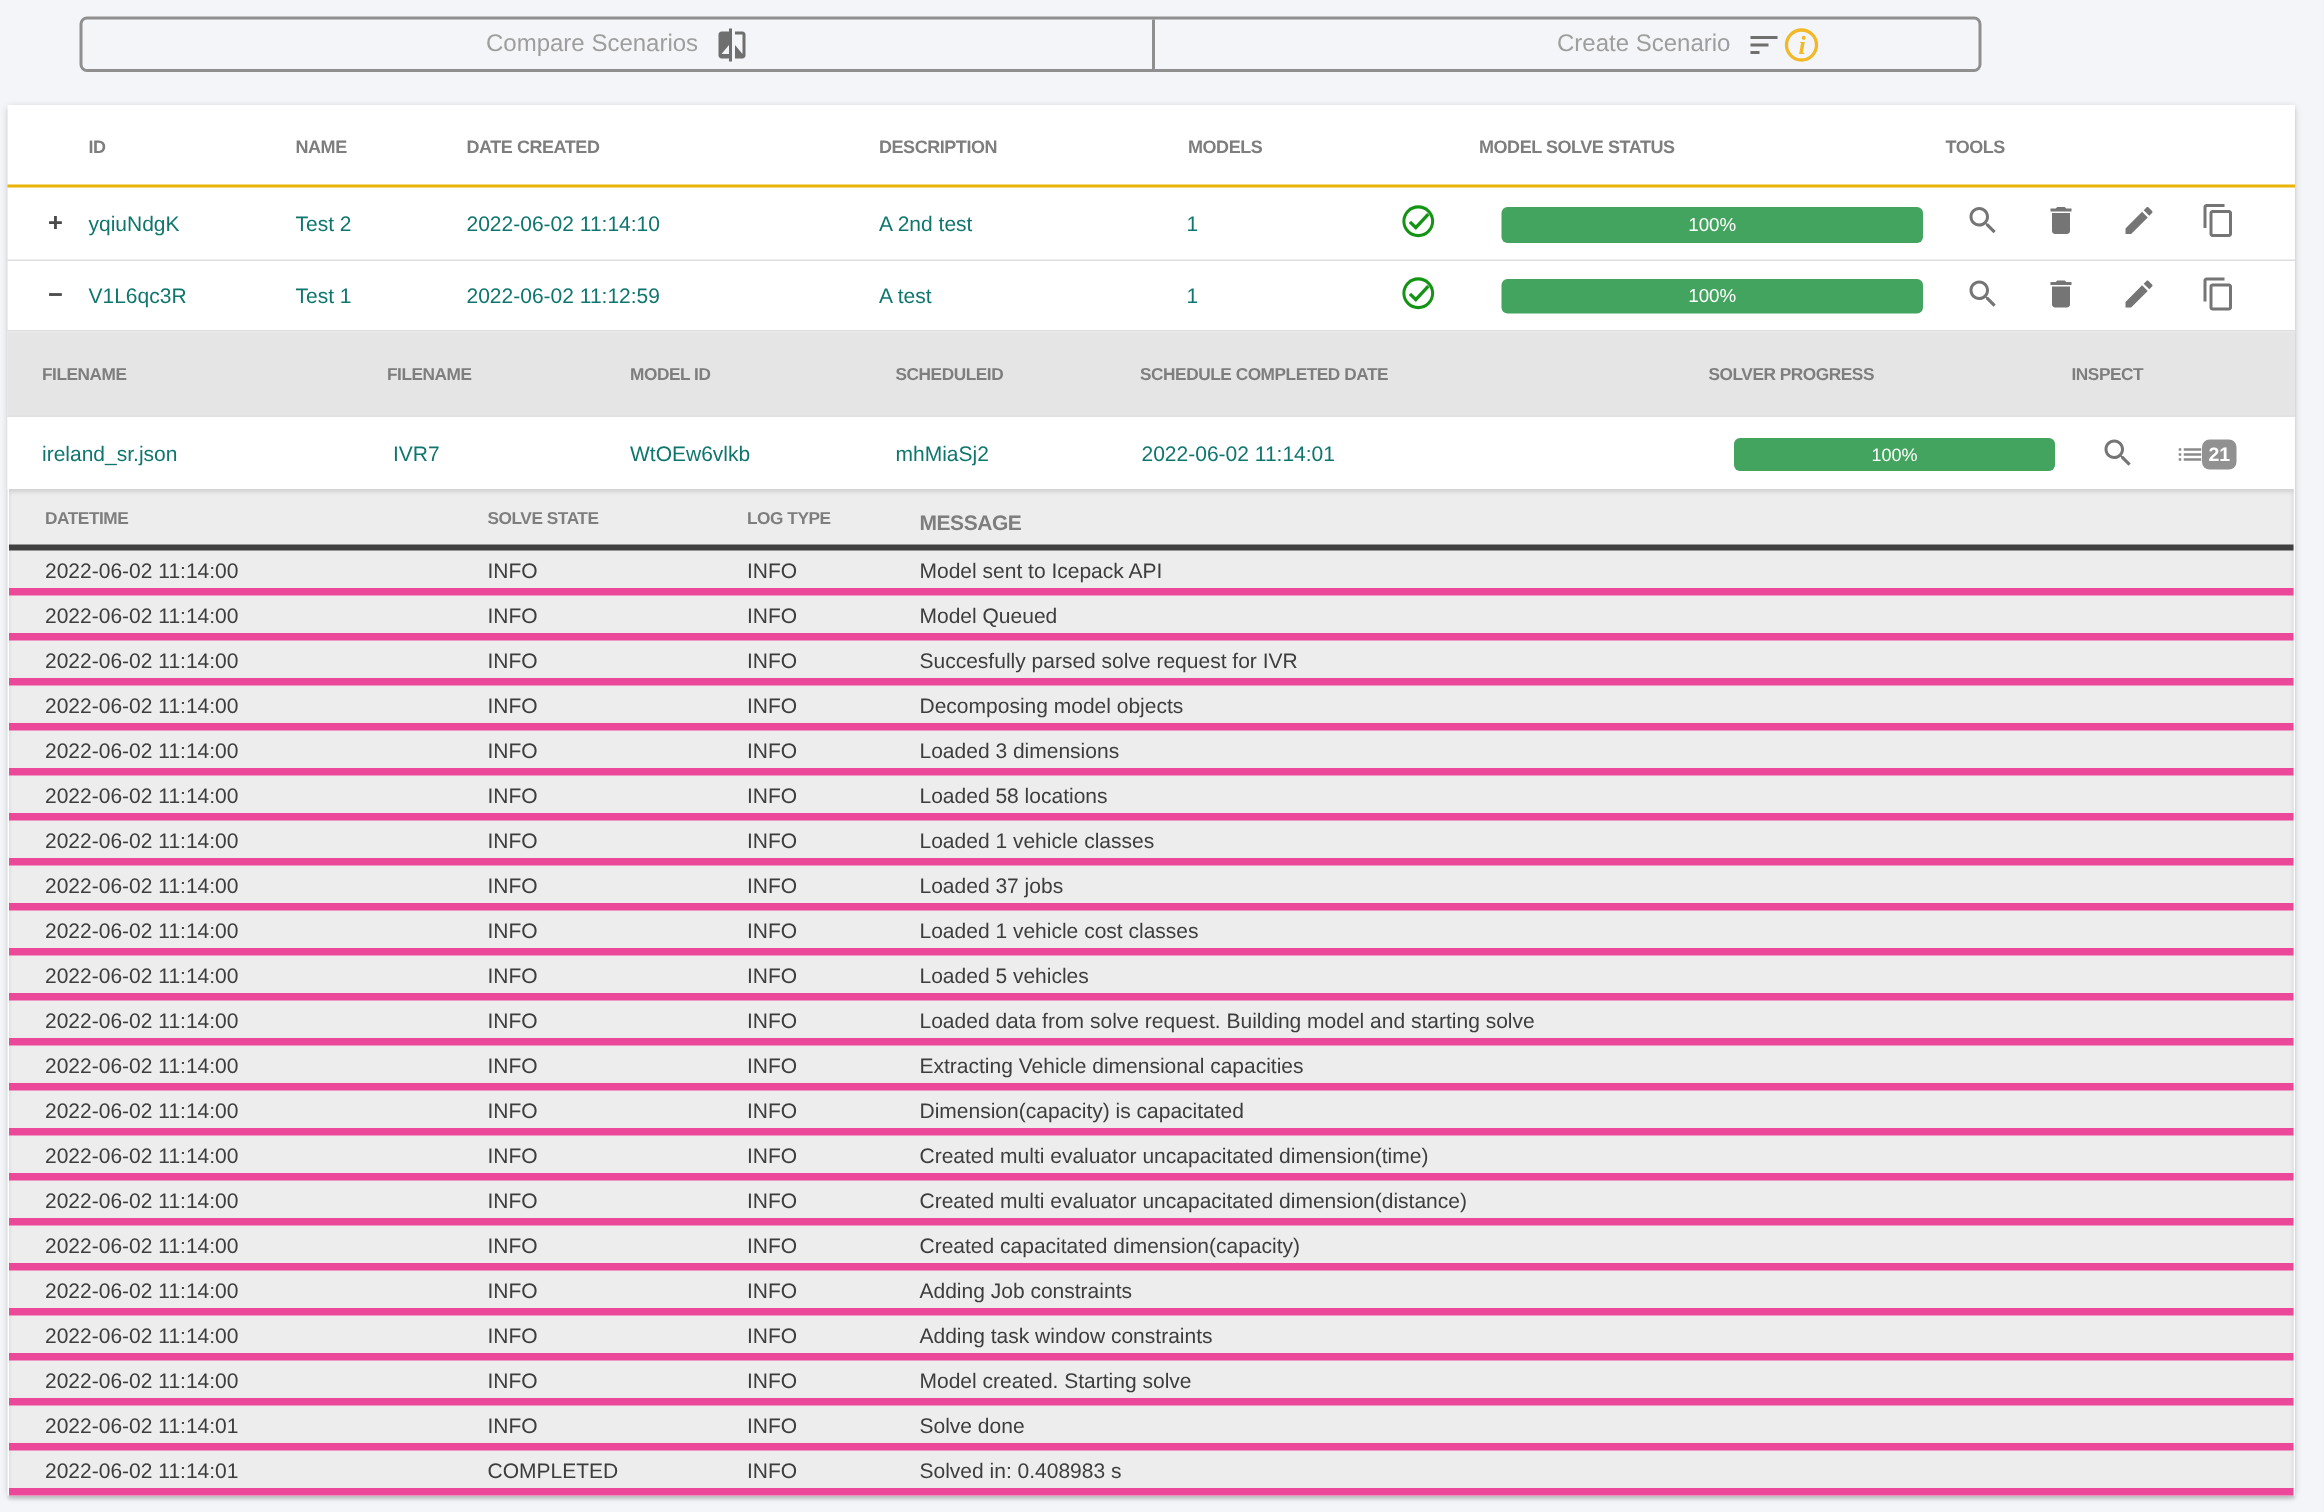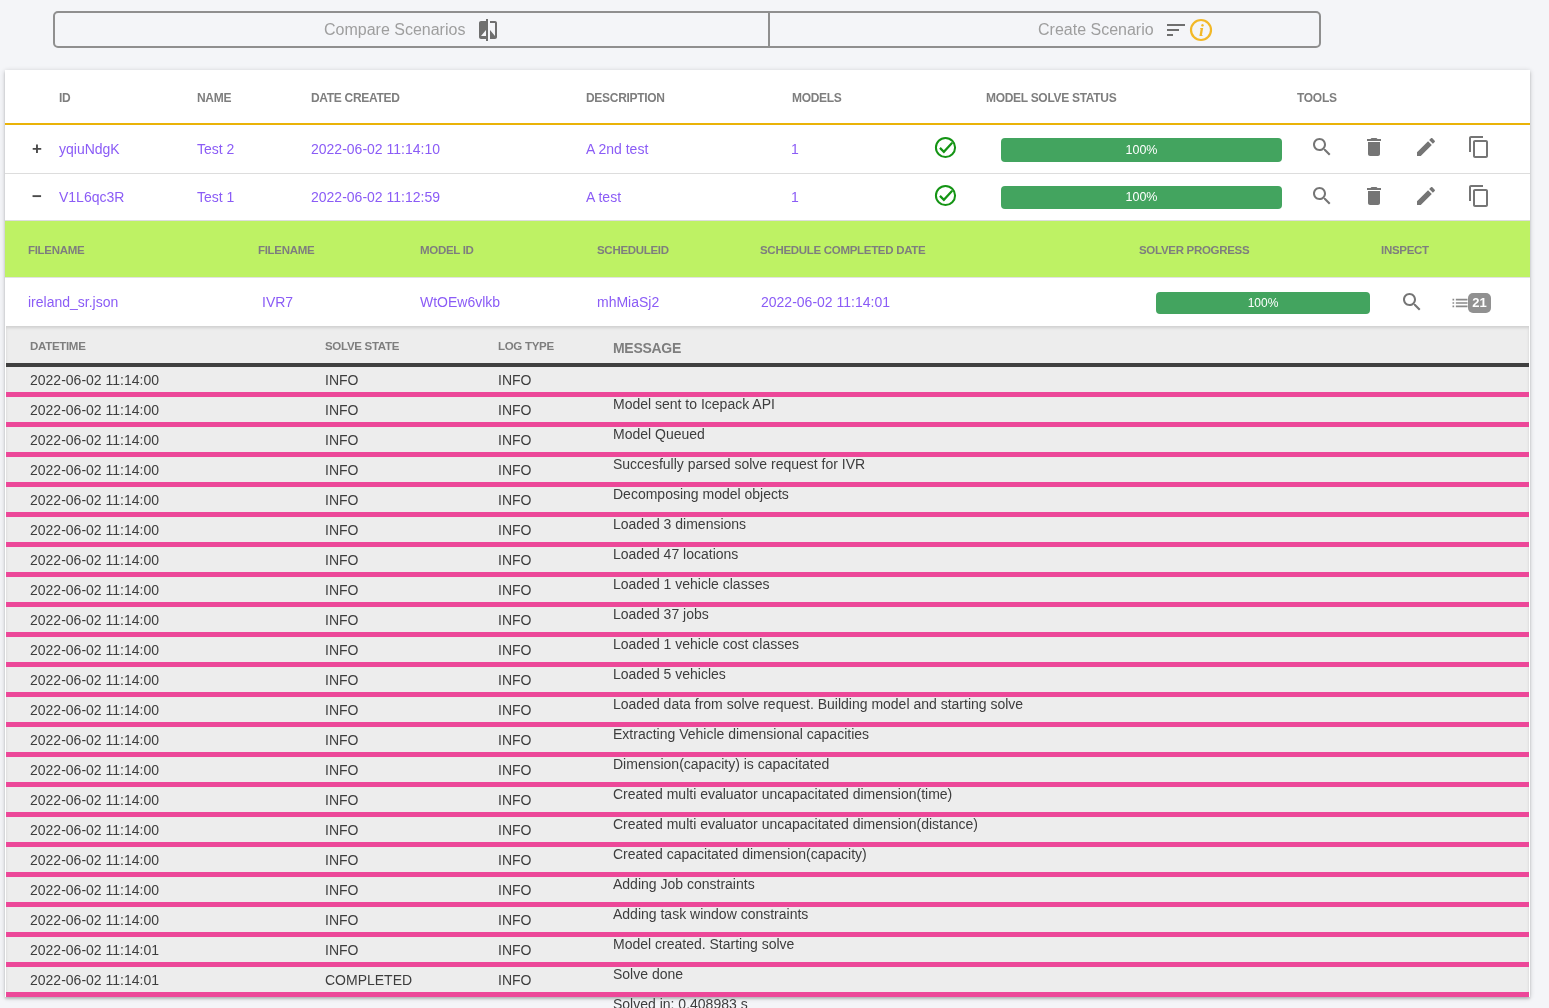--- a/index.html
+++ b/index.html
@@ -7,33 +7,33 @@
 #page { position:relative; width:1549px; height:1008px; }
 .btnbar { position:absolute; left:53px; top:11px; width:1268px; height:37px;
   border:2px solid #8f8f8f; border-radius:5px; display:flex; }
 .tbtn { position:relative; height:100%; color:#9e9e9e; font-size:16px; }
 .tbtn.l { width:715px; border-right:2px solid #8f8f8f; }
 .tbtn.r { flex:1; }
 .tbtn span { position:absolute; top:50%; transform:translateY(-50%); white-space:nowrap; }
 .card { position:absolute; left:5px; top:70px; width:1525px; height:927px; background:#ffffff;
   box-shadow:0 1px 5px rgba(0,0,0,0.2), 0 2px 2px rgba(0,0,0,0.14); }
 .hlabel { position:absolute; font-size:12px; font-weight:bold; color:#7e7e7e; white-space:nowrap; letter-spacing:-0.3px; }
-.cell { position:absolute; font-size:14px; color:#8b5cf6; white-space:nowrap; }
+.cell { position:absolute; font-size:14px; color:#0f766e; white-space:nowrap; }
 .mainhead { position:absolute; left:0; top:0; width:100%; height:55px; border-bottom:2px solid #eab308; }
 .mrow { position:absolute; left:0; width:100%; }
 .r1 { top:55px; height:49px; border-bottom:1px solid #dddddd; }
 .r2 { top:104px; height:47px; border-bottom:1px solid #dddddd; }
-.subhead { position:absolute; left:0; top:151px; width:100%; height:57px; background:#bef264; border-bottom:1px solid #e2e2e2; }
+.subhead { position:absolute; left:0; top:151px; width:100%; height:57px; background:#e5e5e5; border-bottom:1px solid #e2e2e2; }
 .subrow { position:absolute; left:0; top:208px; width:100%; height:48px; background:#ffffff; }
 .logpanel { position:absolute; left:1px; top:256px; width:1523px; height:671px; background:#ededed;
   box-shadow:inset 0 2px 3px rgba(0,0,0,0.12); }
 .loghead { position:absolute; left:0; top:0; width:100%; height:41px; border-bottom:4px solid #404040; }
 .logrow { position:absolute; left:0; width:100%; height:30px; border-bottom:5px solid #ec4899; }
 .logrow span { position:absolute; top:50%; transform:translateY(-50%); font-size:14px; color:#3d3d3d; white-space:nowrap; }
-.lc1 { left:24px; } .lc2 { left:319px; } .lc3 { left:492px; } .lc4 { left:607px;margin-top:24px; }
+.lc1 { left:24px; } .lc2 { left:319px; } .lc3 { left:492px; } .lc4 { left:607px; }
 .pbar { position:absolute; background:#43a45f; border-radius:4px; color:#ffffff; font-size:12.5px;
   text-align:center; }
 .vmid { position:absolute; top:50%; transform:translateY(-50%); white-space:nowrap; }
 .badge { position:absolute; background:#919191; border-radius:5px; color:#ffffff; font-weight:bold;
   font-size:13px; text-align:center; }
 .pm { position:absolute; font-size:17px; font-weight:bold; color:#4a4a4a; }
 </style>
 </head>
 <body>
 <div id="page">
@@ -180,21 +180,21 @@
 <div class="logrow" style="top:161px">
           <span class="lc1">2022-06-02 11:14:00</span>
           <span class="lc2">INFO</span>
           <span class="lc3">INFO</span>
           <span class="lc4">Loaded 3 dimensions</span>
         </div>
 <div class="logrow" style="top:191px">
           <span class="lc1">2022-06-02 11:14:00</span>
           <span class="lc2">INFO</span>
           <span class="lc3">INFO</span>
-          <span class="lc4">Loaded 47 locations</span>
+          <span class="lc4">Loaded 58 locations</span>
         </div>
 <div class="logrow" style="top:221px">
           <span class="lc1">2022-06-02 11:14:00</span>
           <span class="lc2">INFO</span>
           <span class="lc3">INFO</span>
           <span class="lc4">Loaded 1 vehicle classes</span>
         </div>
 <div class="logrow" style="top:251px">
           <span class="lc1">2022-06-02 11:14:00</span>
           <span class="lc2">INFO</span>

